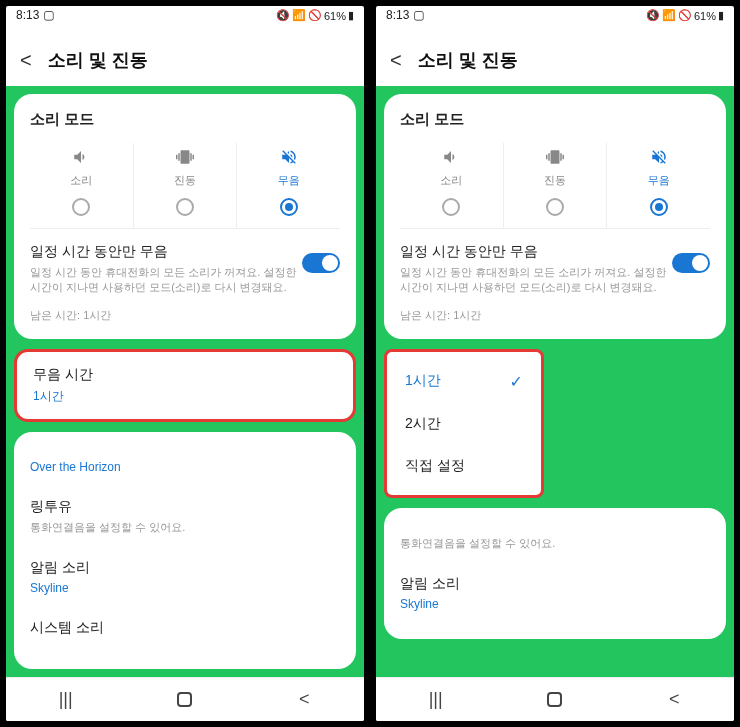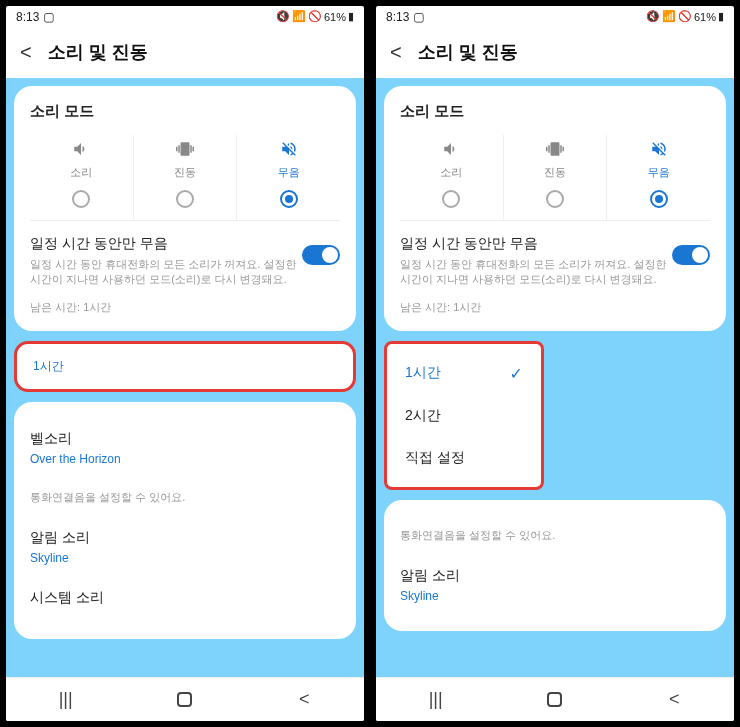--- a/index.html
+++ b/index.html
@@ -19,22 +19,22 @@
       border: 2px solid #000;
       border-radius: 4px;
       display: flex;
       flex-direction: column;
       overflow: hidden;
       position: relative;
     }
     .status-bar {
       display: flex;
       justify-content: space-between;
-      align-items: flex-start;
-      padding: 4px 10px;
+      align-items: flex-end;
+      padding: 16px 10px;
       font-size: 12px;
       font-weight: 500;
       color: #222;
       height: 24px;
     }
     .status-left { display: flex; align-items: center; gap: 4px; }
     .status-right { display: flex; align-items: center; gap: 2px; font-size: 11px; }
     .header-bar {
       display: flex;
       align-items: center;
@@ -47,21 +47,21 @@
       cursor: pointer;
     }
     .header-title {
       font-size: 18px;
       font-weight: 600;
       color: #111;
     }
     .content {
       flex: 1;
       overflow-y: auto;
-      background: #7dd3fc;
+      background: #22c55e;
       padding: 0 8px;
     }
     .card {
       background: #fff;
       border-radius: 18px;
       padding: 16px;
       margin-bottom: 10px;
     }
     .section-title {
       font-size: 15px;
@@ -284,29 +284,30 @@
         <div class="toggle-info">
           <div class="item-title">일정 시간 동안만 무음</div>
           <div class="item-desc">일정 시간 동안 휴대전화의 모든 소리가 꺼져요. 설정한 시간이 지나면 사용하던 모드(소리)로 다시 변경돼요.</div>
         </div>
         <div class="toggle"></div>
       </div>
       <div class="remain-text">남은 시간: 1시간</div>
     </div>
 
     <div class="highlight-card">
+      <div class="item-title">무음 시간</div>
       <div class="value-text">1시간</div>
     </div>
 
     <div class="card">
       <div class="list-item">
-        <div class="item-title">벨소리</div>
         <div class="value-text">Over the Horizon</div>
       </div>
       <div class="list-item">
+        <div class="item-title">링투유</div>
         <div class="item-desc">통화연결음을 설정할 수 있어요.</div>
       </div>
       <div class="list-item">
         <div class="item-title">알림 소리</div>
         <div class="value-text">Skyline</div>
       </div>
       <div class="list-item">
         <div class="item-title">시스템 소리</div>
 
       </div>

